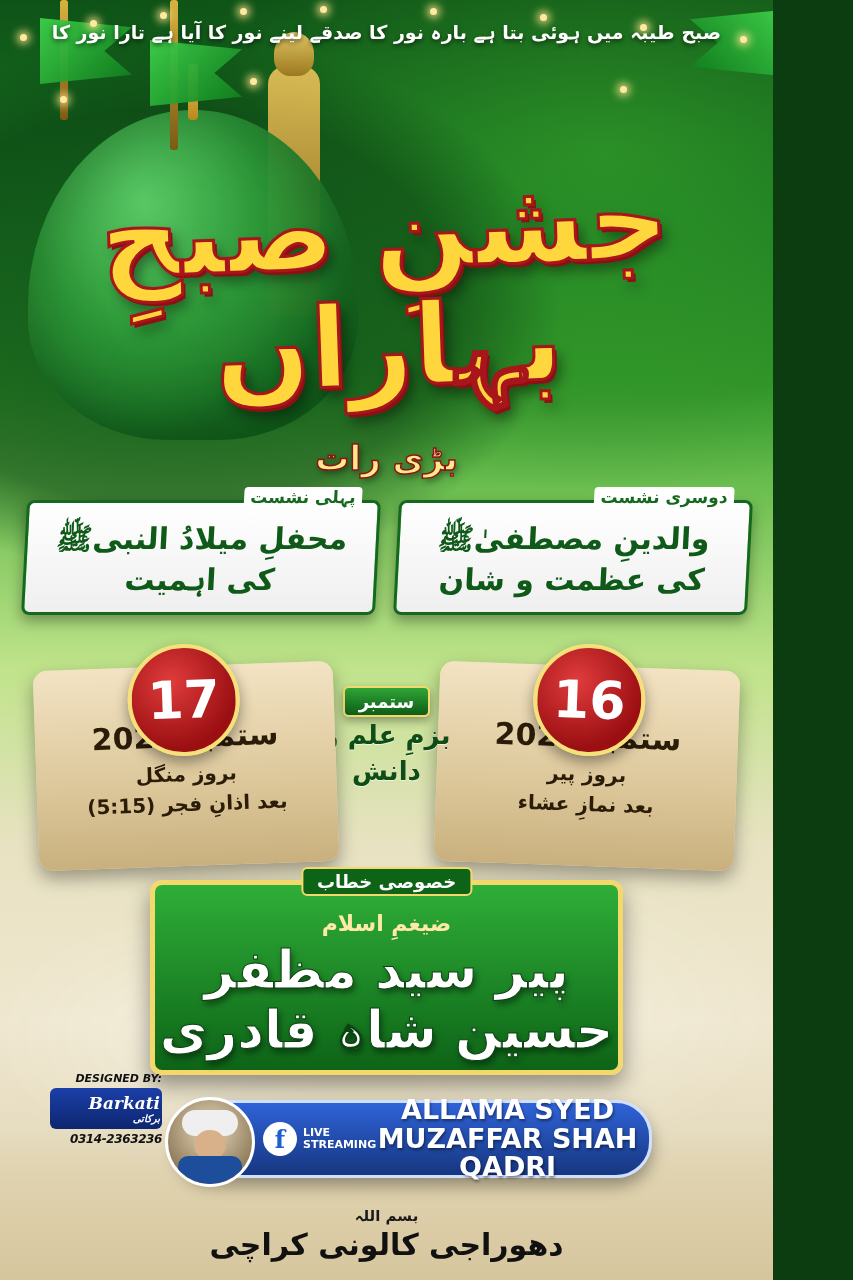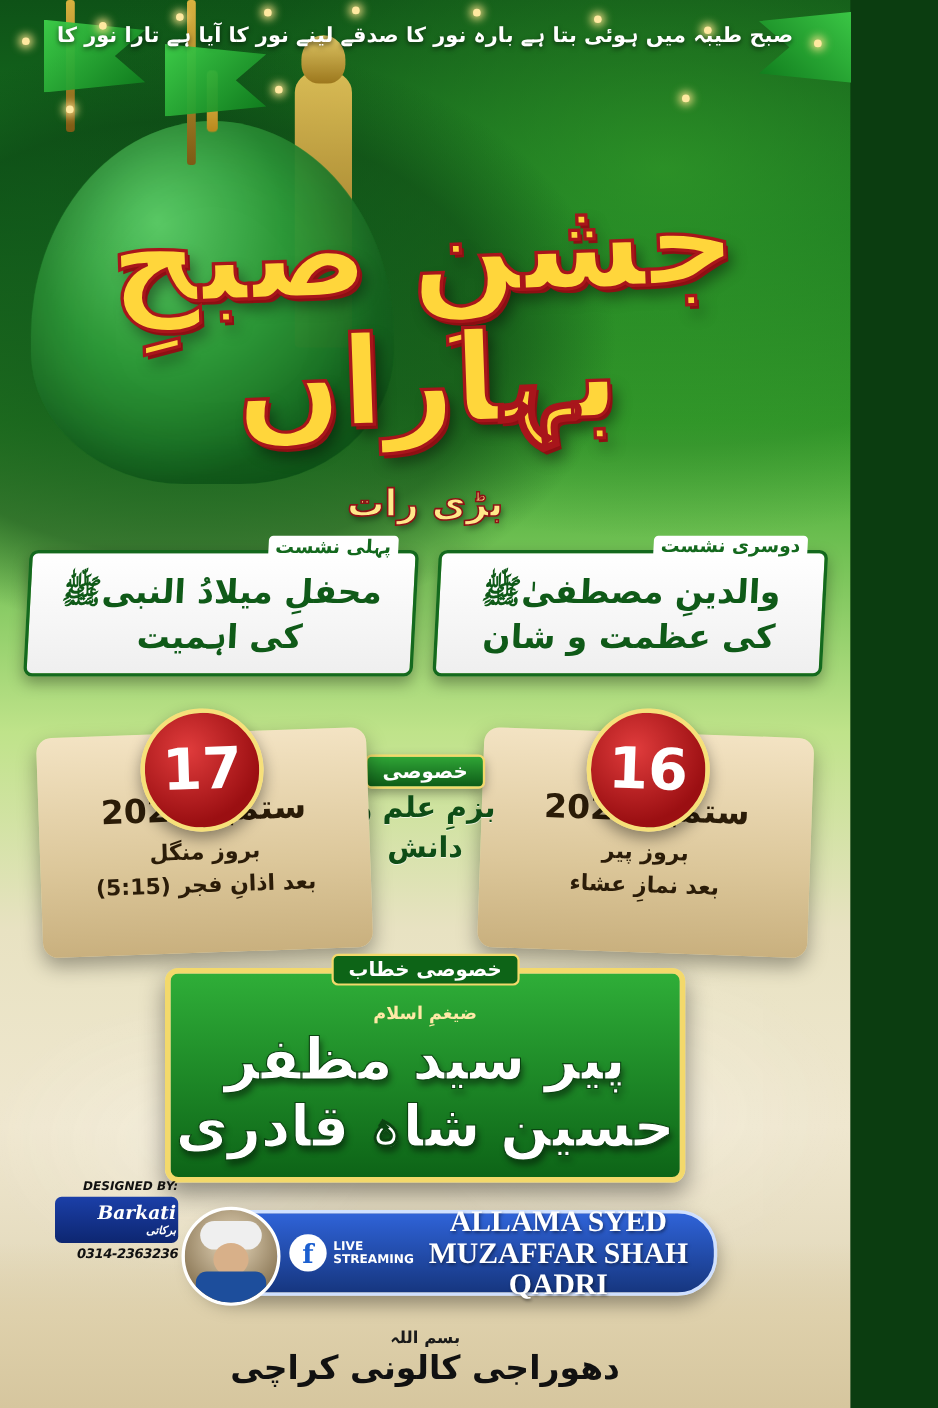--- a/index.html
+++ b/index.html
@@ -167,21 +167,21 @@
     background:linear-gradient(180deg,#2fae38,#0d6417);
     border:5px solid #f3d96b;border-radius:12px;
     box-shadow:0 10px 22px rgba(0,0,0,.4);
     direction:rtl;text-align:center;color:#fff;
   }
   .speaker .khitab{
     position:absolute;top:-18px;left:50%;transform:translateX(-50%);
     background:#0d6417;border:2px solid #f3d96b;border-radius:6px;
     font-size:18px;font-weight:bold;padding:2px 14px;white-space:nowrap;
   }
-  .speaker .zeegham{margin-top:26px;font-size:16px;font-weight:bold;color:#ffe9a6;}
+  .speaker .zeegham{margin-top:26px;font-size:22px;font-weight:bold;color:#ffe9a6;}
   .speaker .name{
     margin-top:4px;font-size:52px;font-weight:bold;color:#fff;
     -webkit-text-stroke:1px #0a4410;
     text-shadow:2px 4px 6px rgba(0,0,0,.45);letter-spacing:-1px;
   }
   
   .designed{
     position:absolute;left:50px;top:1072px;width:112px;text-align:right;
     font-size:11px;font-weight:bold;color:#111;font-style:italic;
   }
@@ -215,21 +215,21 @@
     position:absolute;left:10px;top:56px;width:64px;height:30px;border-radius:10px;background:#1d4e9c;
   }
   .livebar .fb{
     margin-left:84px;width:34px;height:34px;border-radius:50%;
     background:#fff;color:#1b5fd0;font-weight:bold;font-size:24px;
     display:flex;align-items:center;justify-content:center;font-family:"DejaVu Serif",serif;
   }
   .livebar .livetxt{font-size:11px;font-weight:bold;margin-left:6px;line-height:1.1;}
   .livebar .speakername{
     flex:1;text-align:center;font-size:27px;font-weight:bold;line-height:1.05;
-    text-shadow:1px 2px 3px rgba(0,0,0,.45);padding-right:10px;font-family:Liberation Serif, serif;
+    text-shadow:1px 2px 3px rgba(0,0,0,.45);padding-right:10px;
   }
   
   .footer{
     position:absolute;left:0;right:0;bottom:18px;
     direction:rtl;text-align:center;margin-top:24px;
   }
   .footer .mseal{
     font-size:15px;font-weight:bold;color:#1a1a1a;margin-bottom:2px;
   }
   .footer .fname{
@@ -298,21 +298,21 @@
   <div class="dates">
 
     <div class="scroll right">
       <div class="daybadge">16</div>
       <div class="big">ستمبر 2024</div>
       <div class="small">بروز پیر</div>
       <div class="small">بعد نمازِ عشاء</div>
     </div>
 
     <div class="mid-badge">
-      <span class="tag">خصوصی</span>
+      <span class="tag">ستمبر</span>
       <div class="mid-txt">بزمِ علم و دانش</div>
     </div>
 
     <div class="scroll left">
       <div class="daybadge">17</div>
       <div class="big">ستمبر 2024</div>
       <div class="small">بروز منگل</div>
       <div class="small">بعد اذانِ فجر (5:15)</div>
     </div>
 

